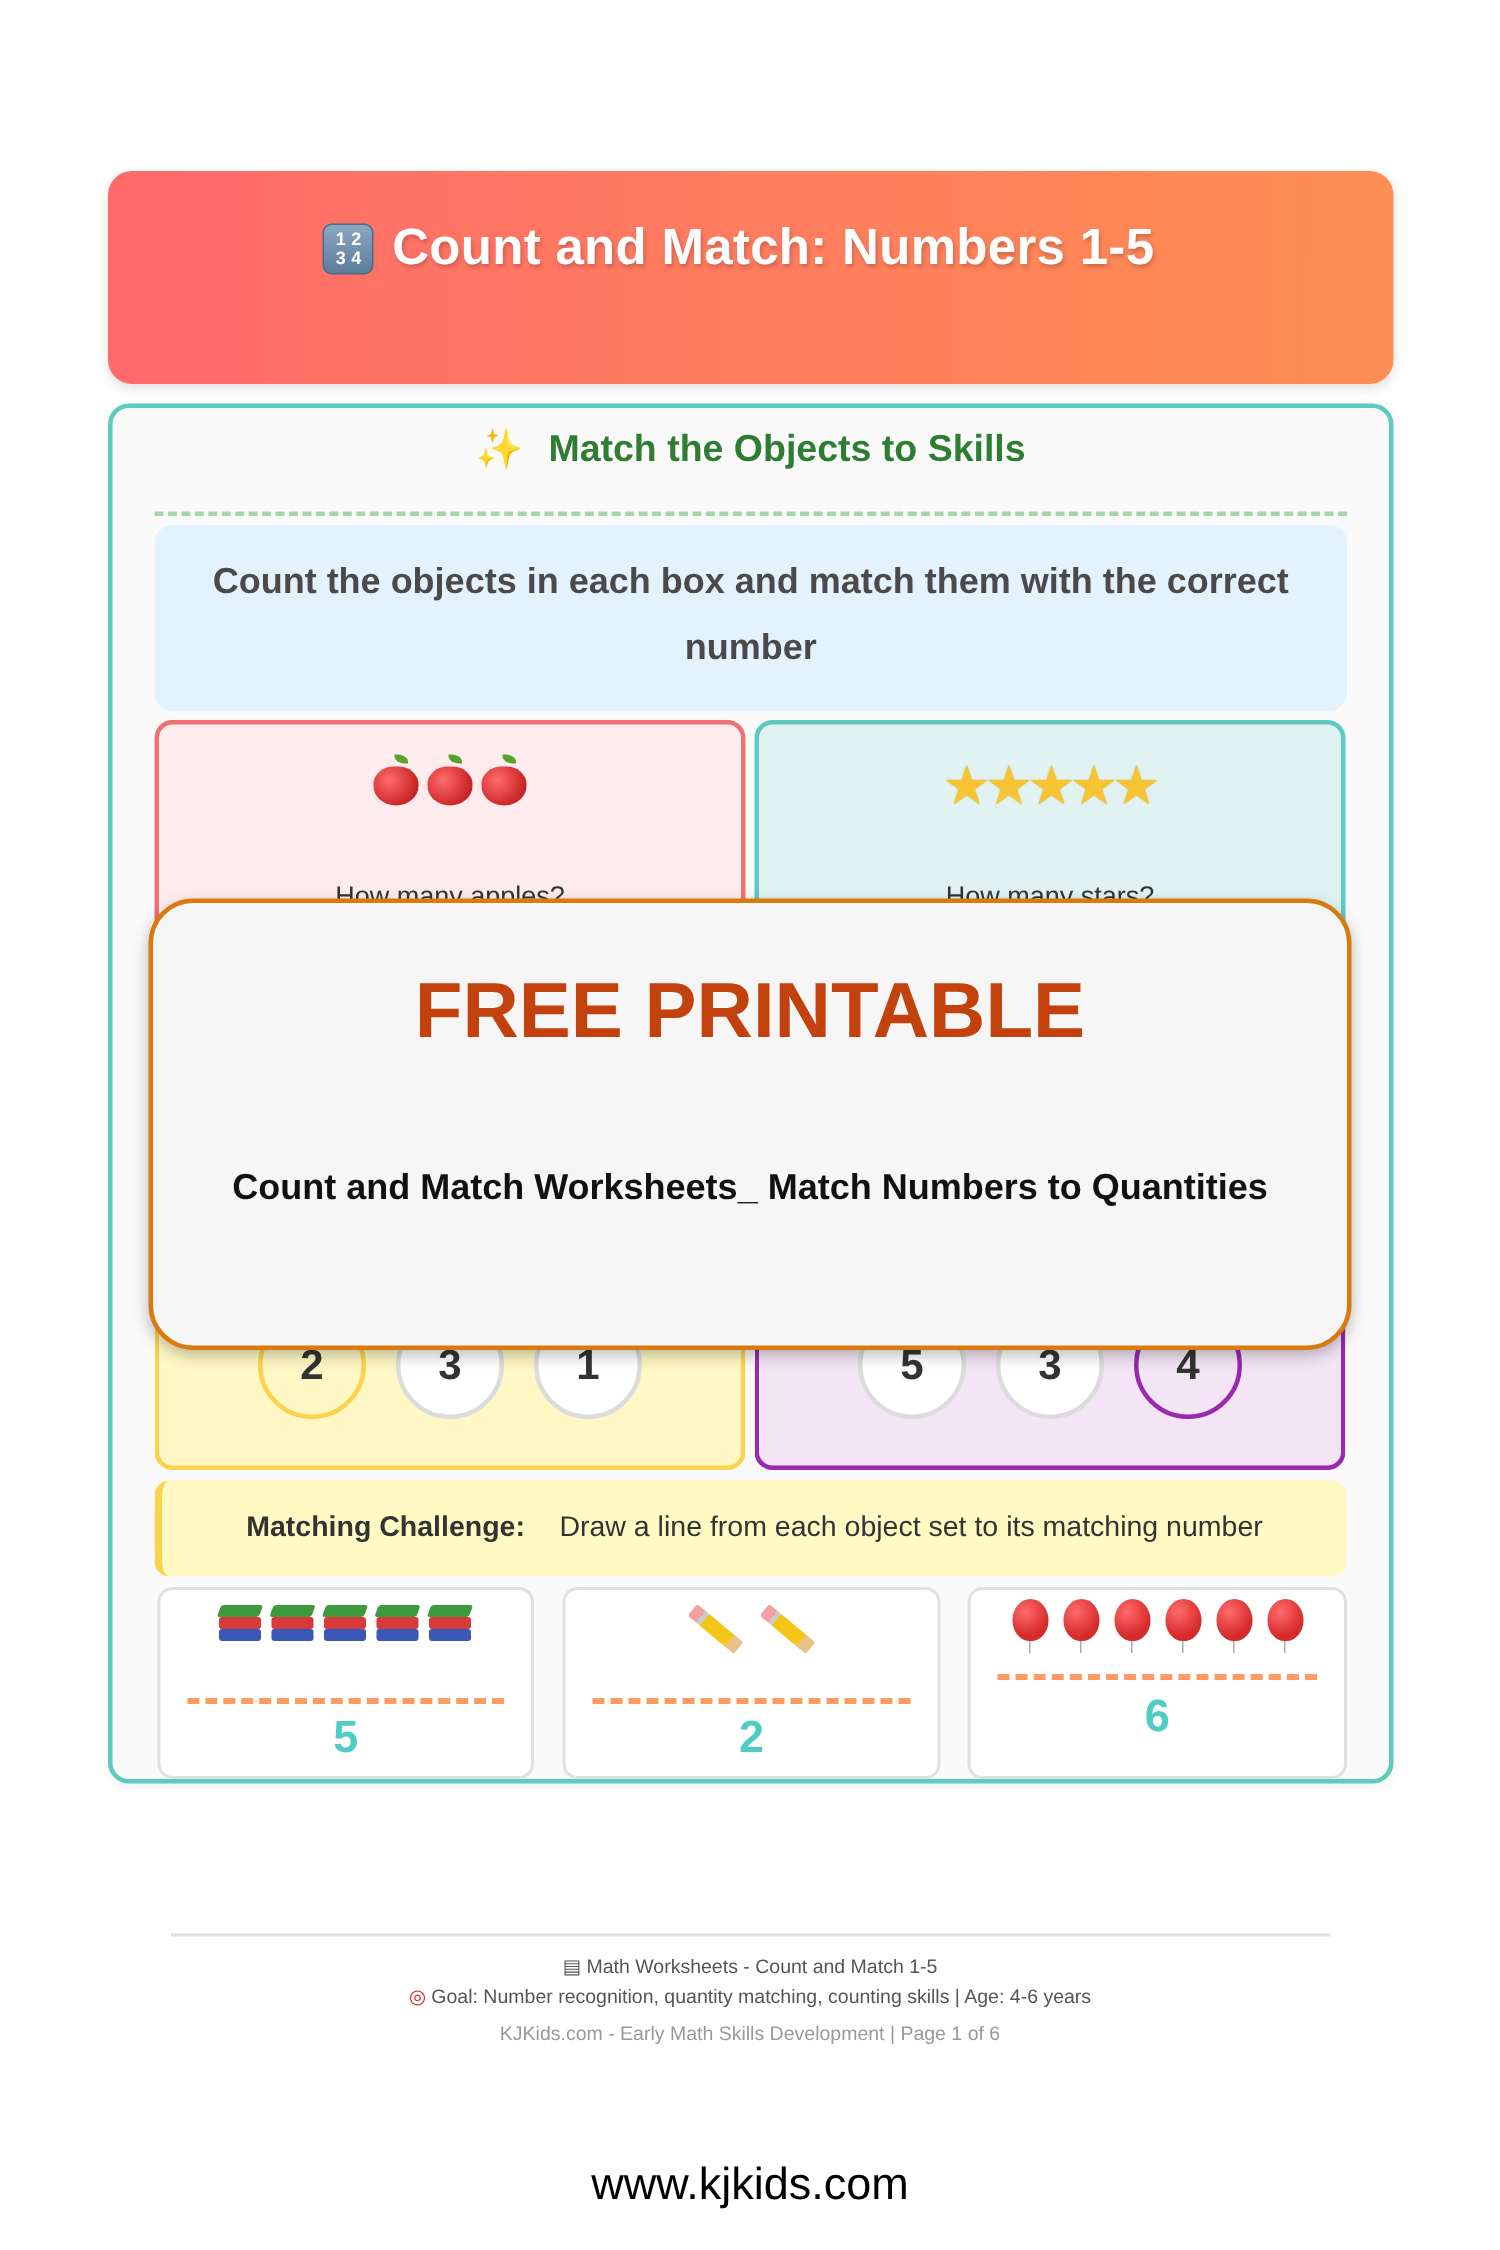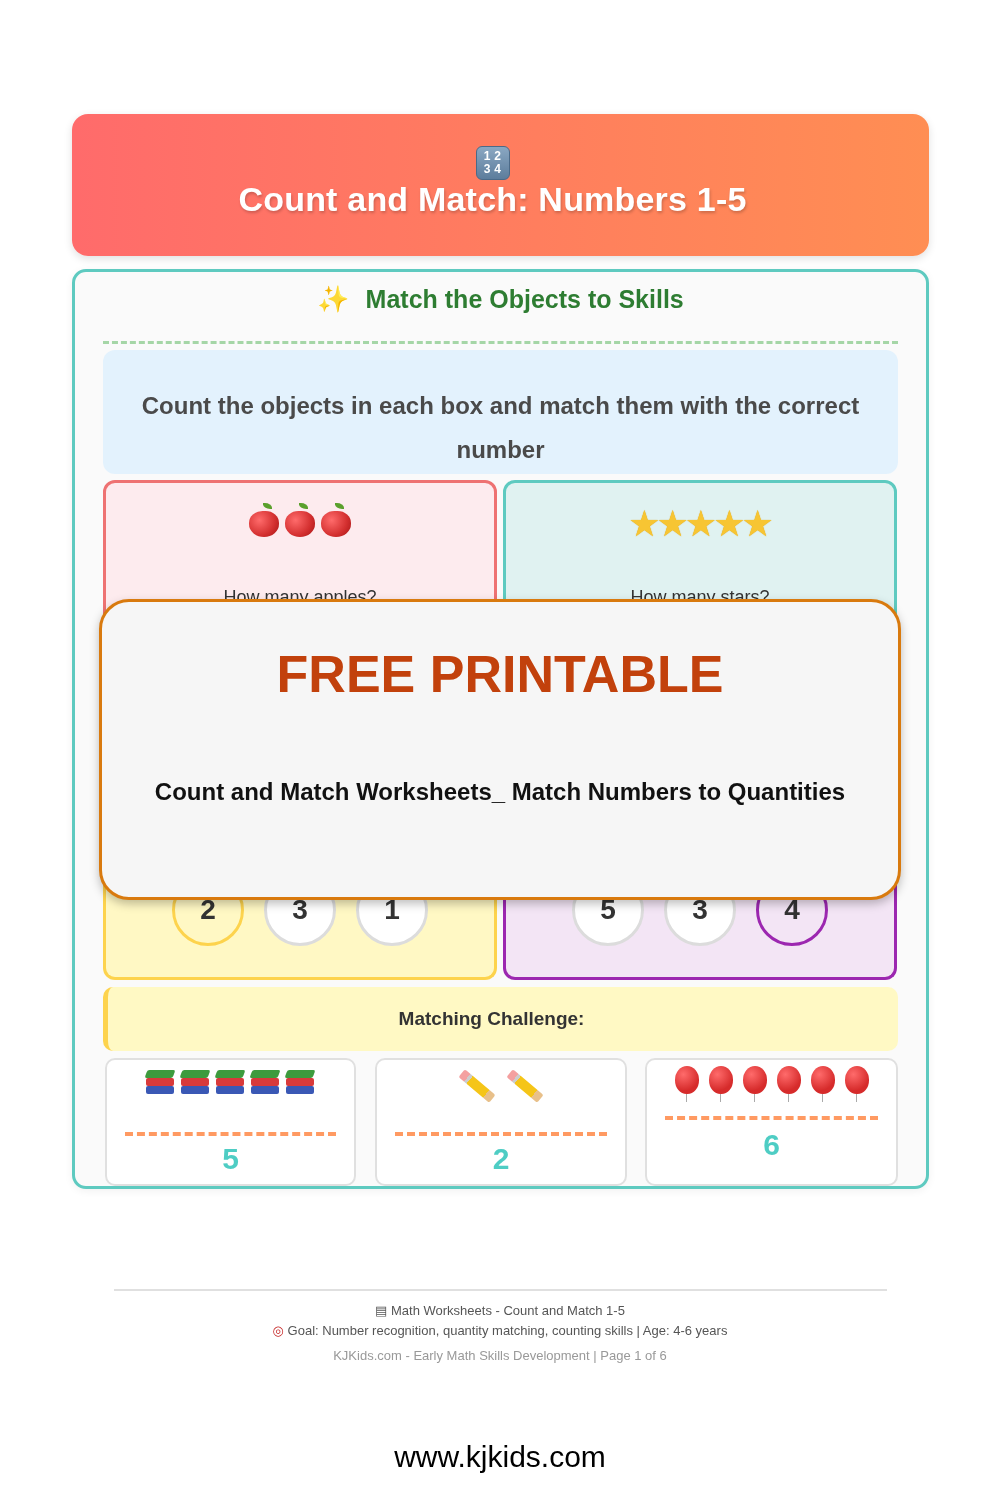--- a/index.html
+++ b/index.html
@@ -10,21 +10,21 @@
     position: absolute; left: 72px; top: 114px; width: 857px; height: 142px;
     border-radius: 16px;
     background: linear-gradient(90deg, #ff6b6b 0%, #ff8e53 100%);
     box-shadow: 0 3px 8px rgba(0,0,0,0.12);
     text-align: center; color: #fff;
   }
   .header-title {
     position: absolute; left: 0; right: 16px; top: 146px; top: 32px;
     font-size: 34px; font-weight: bold; letter-spacing: 0.2px;
     text-shadow: 1px 2px 3px rgba(0,0,0,0.2);
-    display: flex; justify-content: center; align-items: center;  flex-direction: column;
+    display: flex; justify-content: center; align-items: center; gap: 12px;
   }
   .num-icon {
     display: inline-flex; width: 34px; height: 34px; border-radius: 6px;
     background: linear-gradient(180deg, #8aa7c2, #5d7d9c);
     border: 1px solid #4b6a88;
     color: #fff; font-size: 12px; font-weight: bold; line-height: 13px;
     flex-direction: column; align-items: center; justify-content: center;
     text-shadow: none;
   }
   .header-sub {
@@ -44,21 +44,21 @@
   }
   .sparkle { color: #f3c623; font-size: 26px; }
   .dashed-divider {
     position: absolute; left: 28px; right: 28px; top: 69px;
     border-top: 3px dashed #a5d6a7;
   }
   .instructions {
     position: absolute; left: 28px; right: 28px; top: 78px; height: 124px;
     background: #e3f2fd; border-radius: 12px;
     text-align: center; font-size: 24px; font-weight: bold; color: #4a4a4a;
-    line-height: 44px; padding: 34px 20px 0;
+    line-height: 44px; padding: 16px 20px 0;
   }
 
   .box {
     position: absolute; border: 3px solid; border-radius: 12px; overflow: hidden;
   }
   .box-apples { left: 28px; top: 208px; width: 394px; height: 300px; background: #fdebee; border-color: #ee7272; }
   .box-stars { left: 428px; top: 208px; width: 394px; height: 300px; background: #e0f2f1; border-color: #5ecac0; }
   .box-yellow { left: 28px; top: 600px; width: 394px; height: 108px; background: #fff8c4; border-color: #fdd34d; }
   .box-purple { left: 428px; top: 600px; width: 394px; height: 108px; background: #f3e5f5; border-color: #9c27b0; }
   .box-yellow, .box-purple { border-top: none; border-radius: 0 0 12px 12px; }
@@ -170,20 +170,21 @@
   <div class="box box-purple">
     <div class="circles">
       <div class="circle">5</div>
       <div class="circle">3</div>
       <div class="circle sel-purple">4</div>
     </div>
   </div>
 
   <div class="challenge">
     <b>Matching Challenge:</b>
+    <span>Draw a line from each object set to its matching number</span>
   </div>
 
   <div class="match-card mc1">
     <div class="mc-emoji">
       <span class="books"><span class="b1"></span><span class="b2"></span><span class="b3"></span></span><span class="books"><span class="b1"></span><span class="b2"></span><span class="b3"></span></span><span class="books"><span class="b1"></span><span class="b2"></span><span class="b3"></span></span><span class="books"><span class="b1"></span><span class="b2"></span><span class="b3"></span></span><span class="books"><span class="b1"></span><span class="b2"></span><span class="b3"></span></span>
     </div>
     <div class="mc-line"></div>
     <div class="mc-num">5</div>
   </div>
   <div class="match-card mc2">

